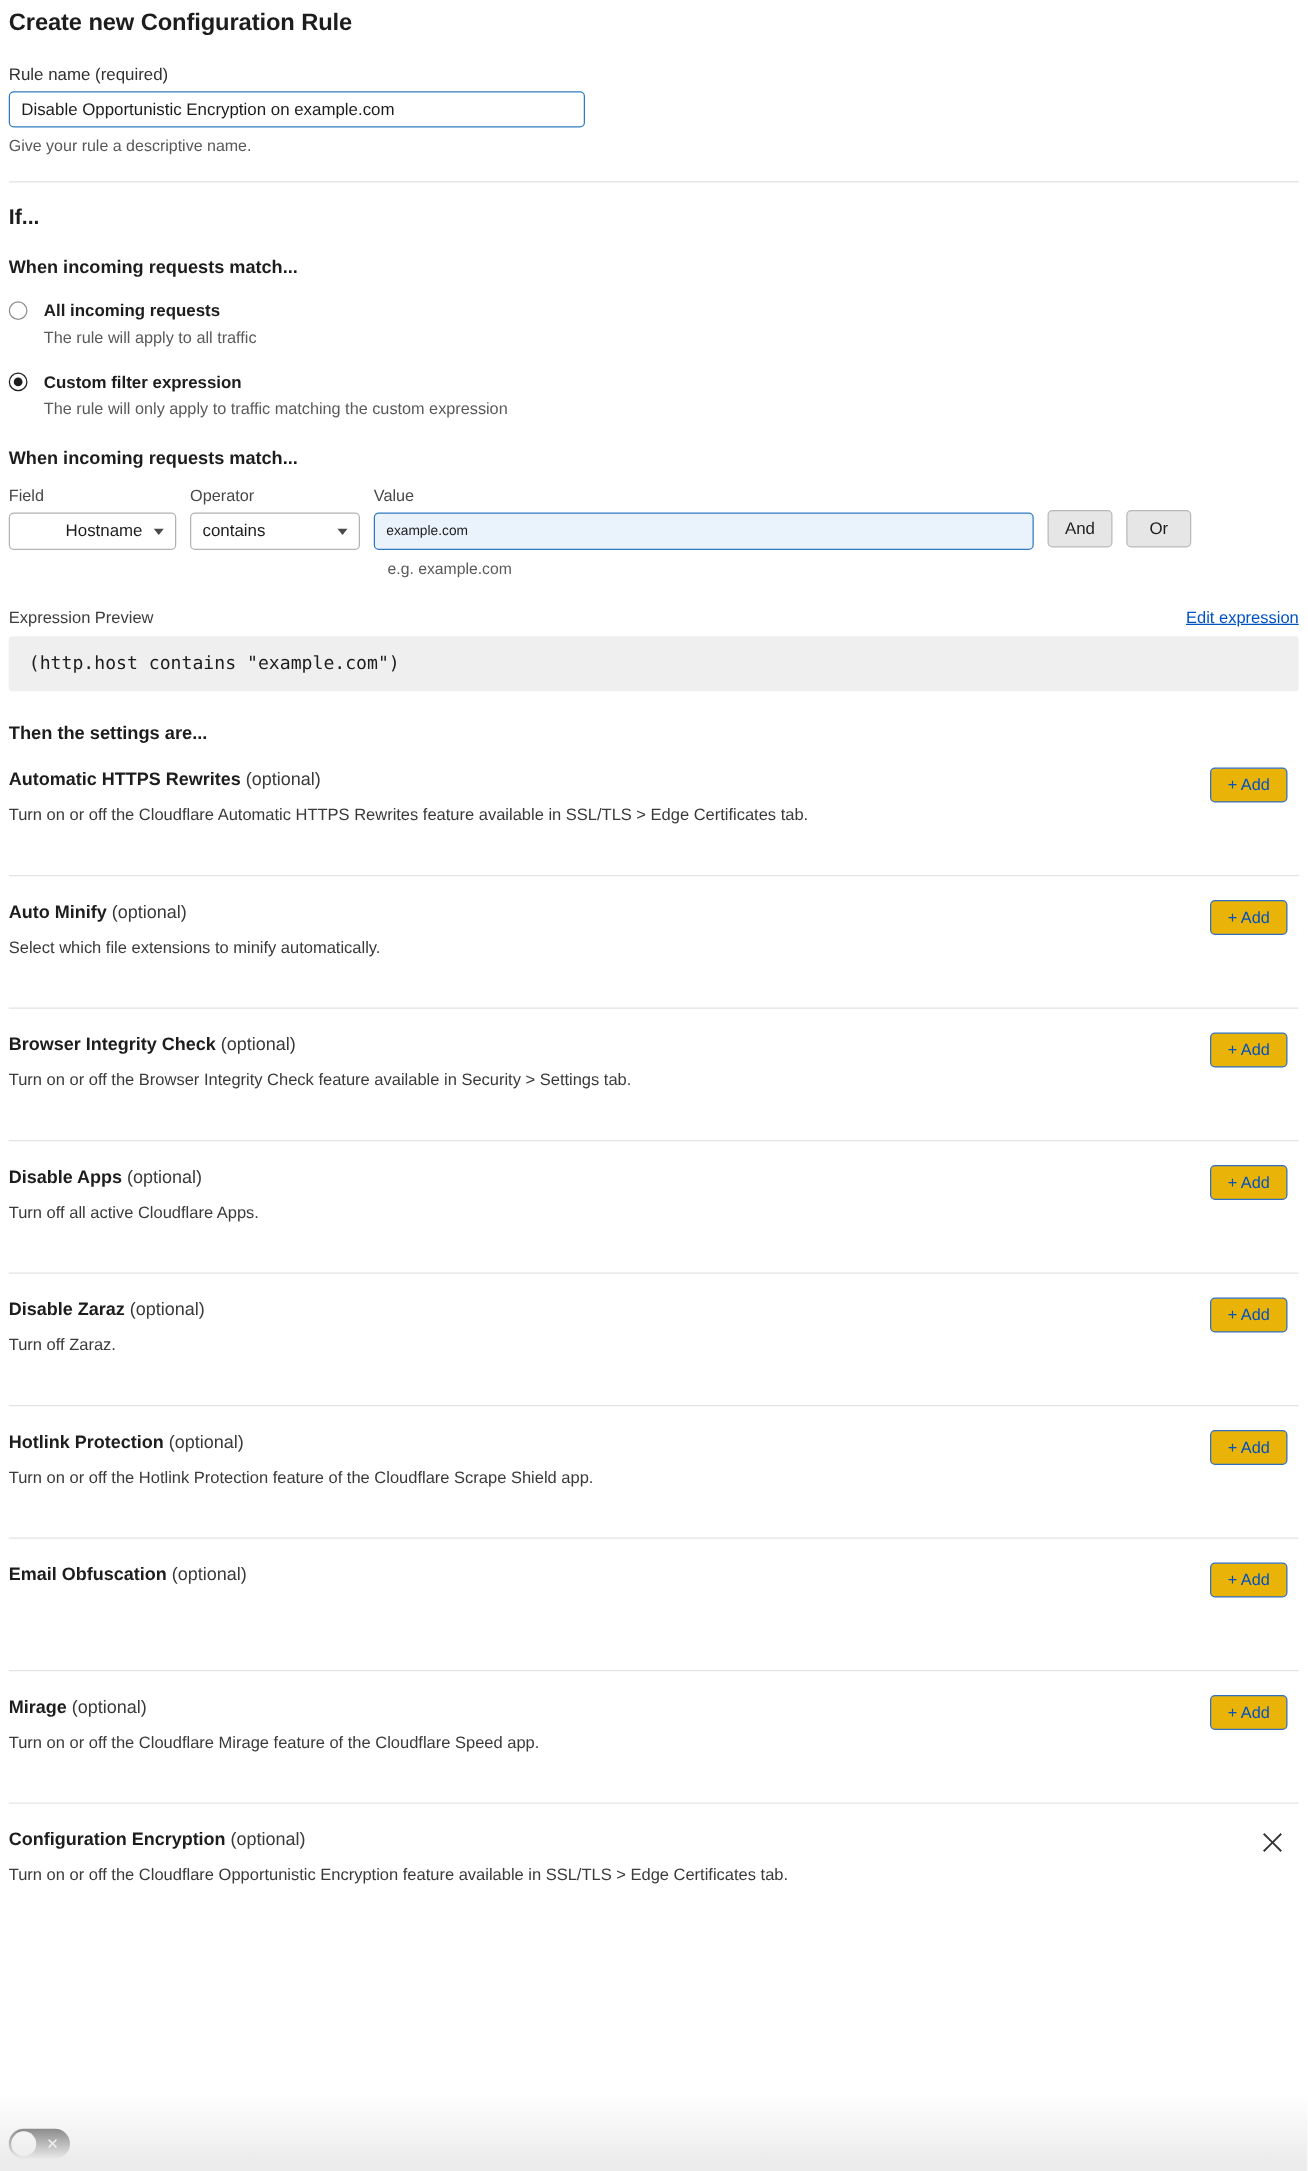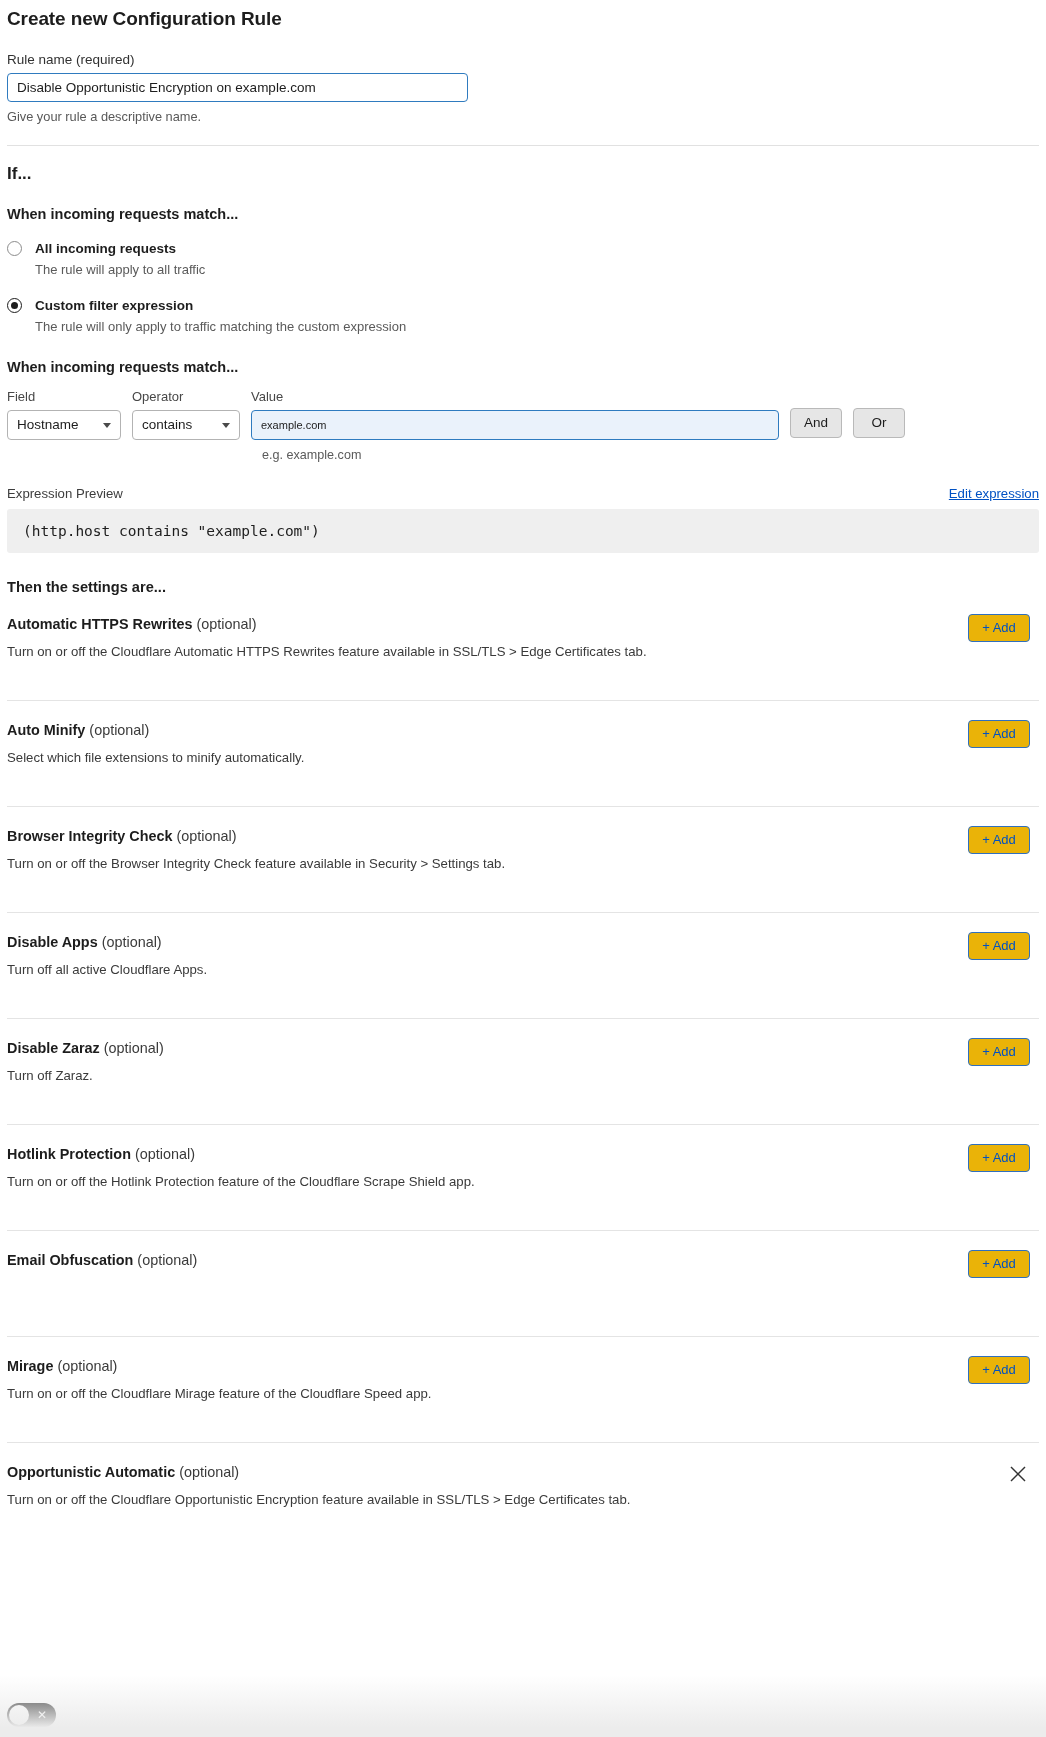--- a/index.html
+++ b/index.html
@@ -131,22 +131,22 @@
   }
   .select .caret {
     position: absolute;
     right: 9px; top: 50%;
     margin-top: -2px;
     width: 0; height: 0;
     border-left: 4.5px solid transparent;
     border-right: 4.5px solid transparent;
     border-top: 5px solid #4a4a4a;
   }
-  .sel-field { width: 114px; }
-  .sel-operator { width: 108px; }
+  .sel-field { width: 134px; justify-content: flex-end; }
+  .sel-operator { width: 136px; }
   .value-col { width: 528px; }
   .value-input {
     width: 528px;
     height: 30px;
     border: 1px solid #2f7bbf;
     border-radius: 4px;
     background: #eaf2fb;
     font-size: 11px;
     font-family: "Liberation Sans", sans-serif;
     padding: 0 9px;
@@ -422,21 +422,21 @@
     <div class="setting-title">
       <span>Mirage</span>
       <span class="opt">(optional)</span>
     </div>
     <div class="setting-desc">Turn on or off the Cloudflare Mirage feature of the Cloudflare Speed app.</div>
     <div class="add-btn">+ Add</div>
   </div>
 
   <div class="setting" style="border-bottom:0;">
     <div class="setting-title">
-      <span>Opportunistic Automatic</span>
+      <span>Configuration Encryption</span>
       <span class="opt">(optional)</span>
     </div>
     <div class="setting-desc">Turn on or off the Cloudflare Opportunistic Encryption feature available in SSL/TLS &gt; Edge Certificates tab.</div>
     <div class="close-x">
       <svg width="22" height="22" viewBox="0 0 22 22" aria-hidden="true">
         <line x1="4" y1="4" x2="18" y2="18" stroke="#333" stroke-width="1.5"></line>
         <line x1="18" y1="4" x2="4" y2="18" stroke="#333" stroke-width="1.5"></line>
       </svg>
     </div>
   </div>

